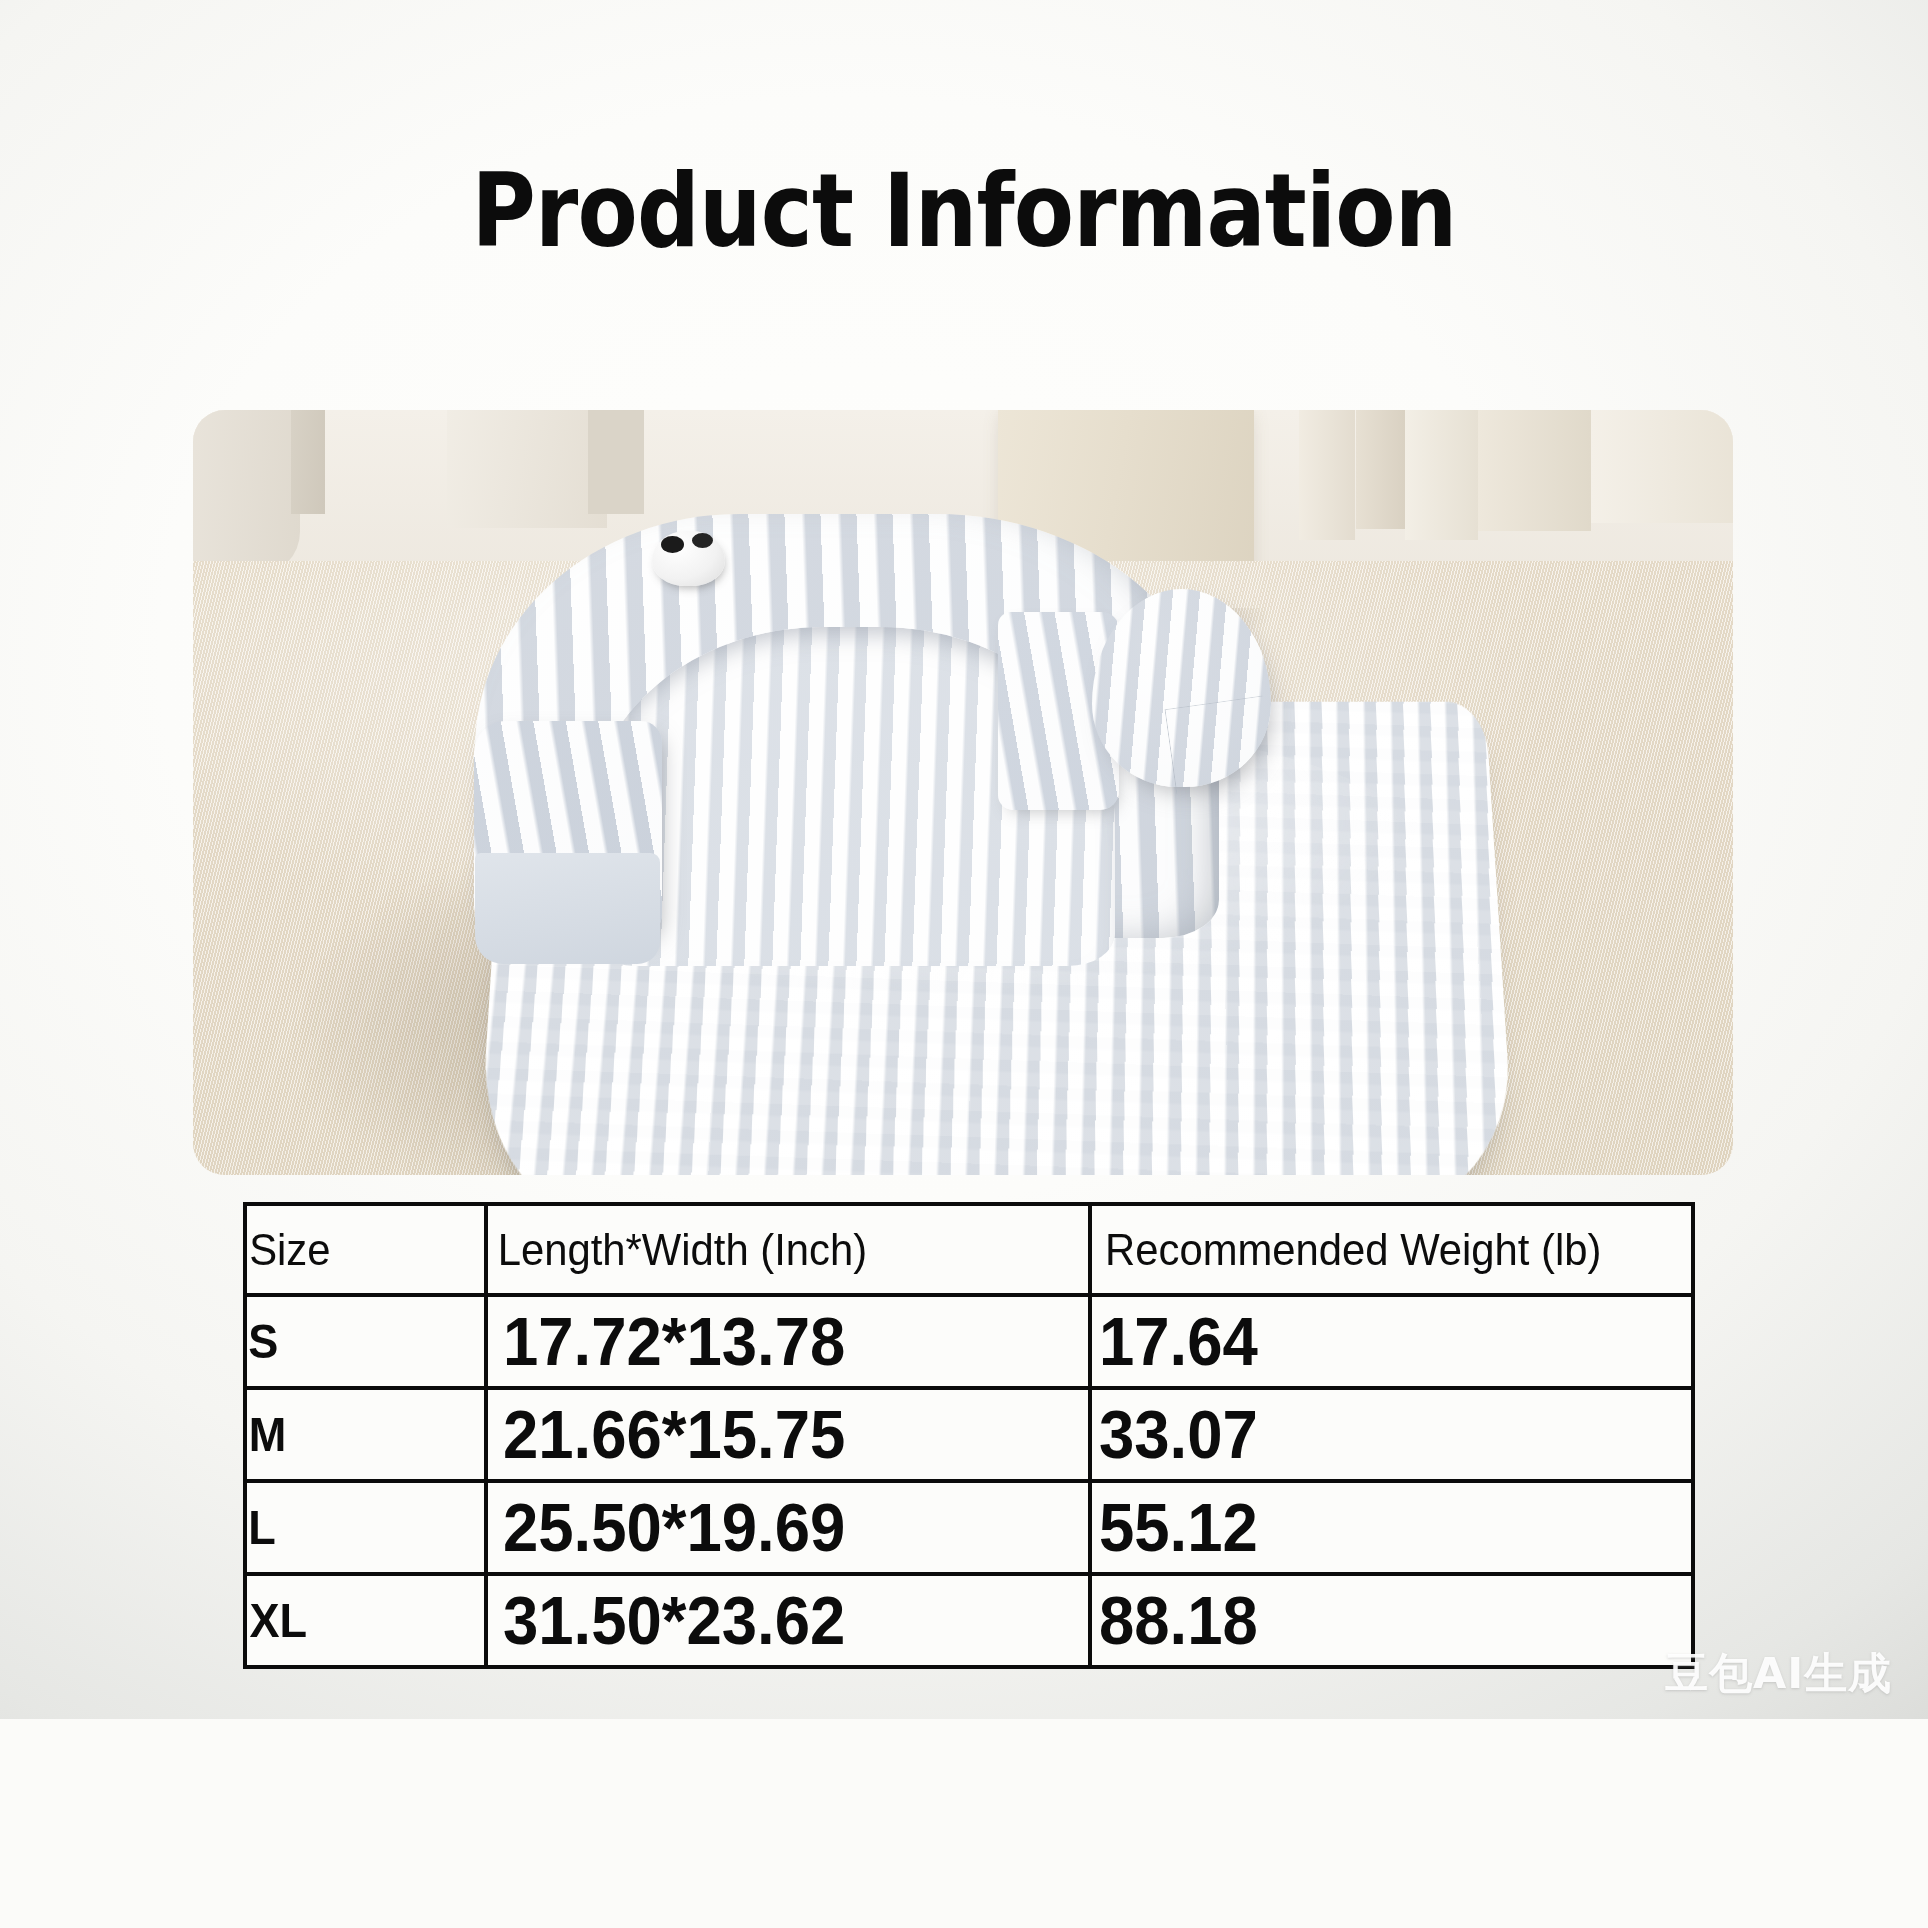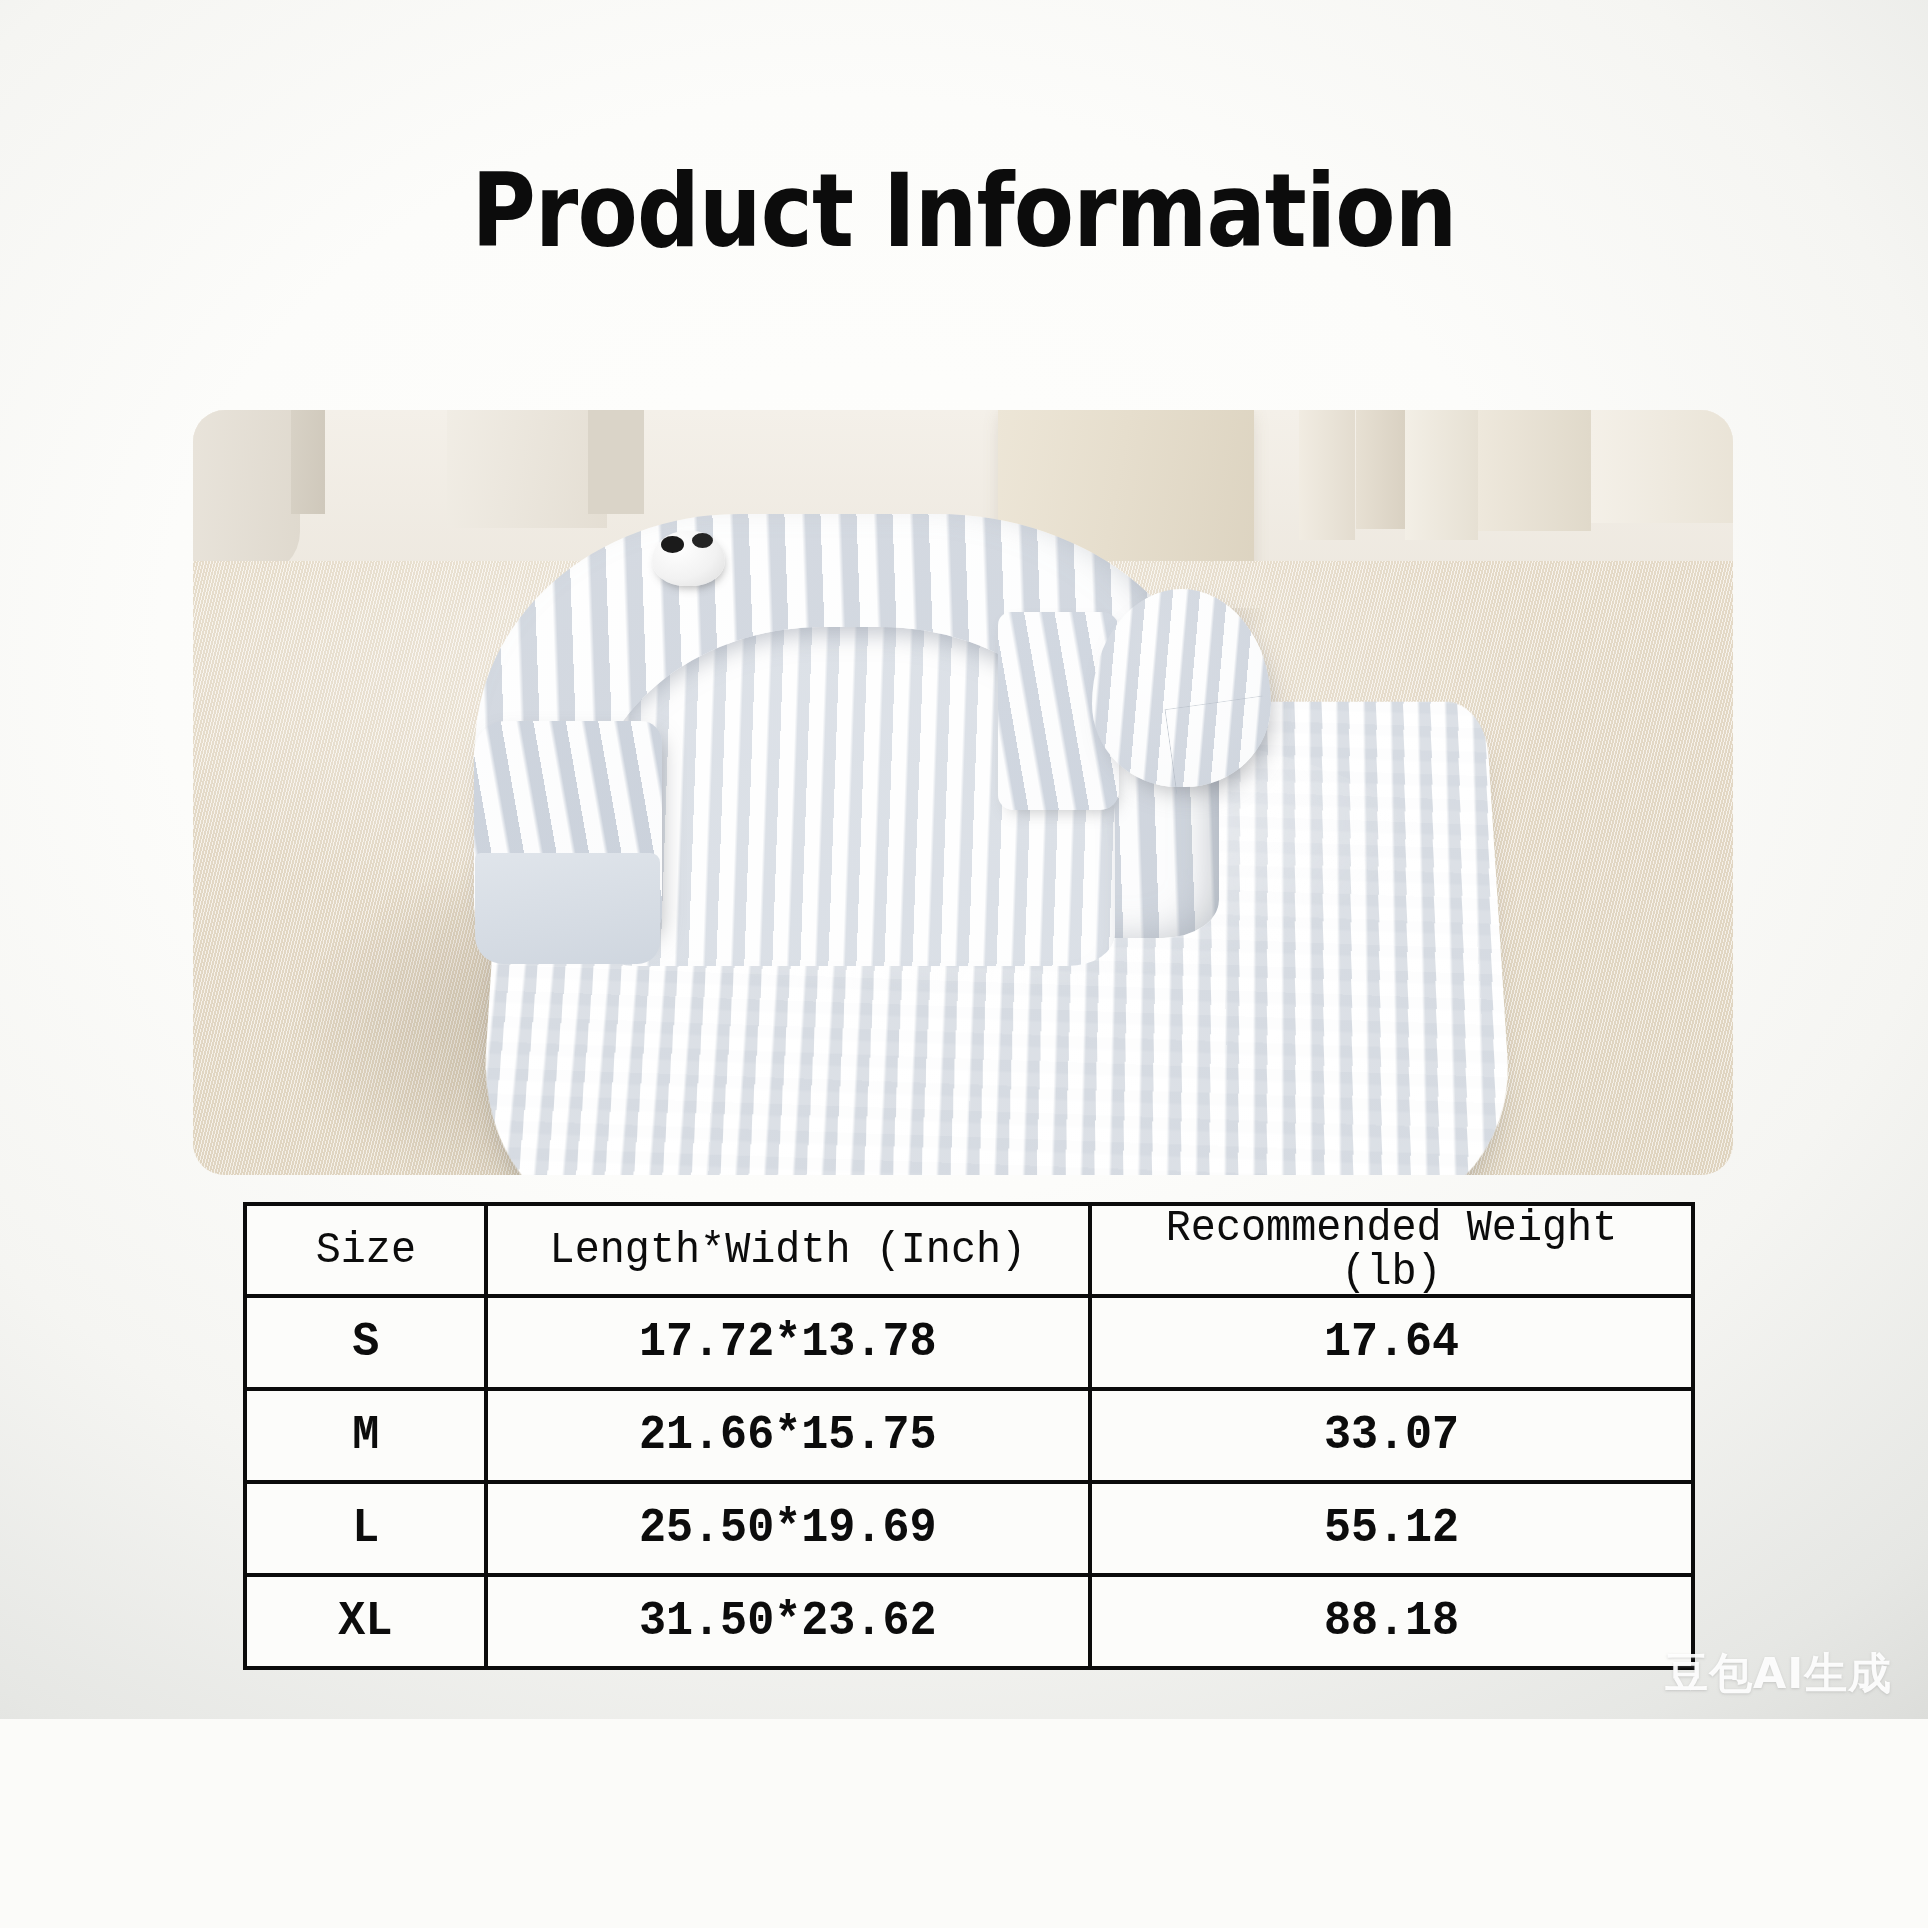--- a/index.html
+++ b/index.html
@@ -251,40 +251,39 @@
     position: absolute;
     left: 243px;
     top: 1202px;
     width: 1447px;
     border-collapse: collapse;
     table-layout: fixed;
     background: #FCFCFA;
   }
   #size-table td {
     border: 4.7px solid #0B0B0B;
-    text-align: center;
-    font-family: Liberation Mono, monospace;
+    font-family: Liberation Sans, sans-serif;
     color: #0C0C0C;
     padding: 0;
     line-height: 1;
   }
   #size-table col.c-size  { width: 241px; }
   #size-table col.c-dim   { width: 604px; }
   #size-table col.c-wt    { width: 603px; }
 
   #size-table tr.hdr td {
     height: 87px;
     font-size: 44px;
     font-weight: normal;
   }
   #size-table tr.hdr td .sq { display: inline-block; transform: scaleX(0.95); }
 
   #size-table tr.body td {
     height: 89px;
-    font-size: 49px;
+    font-size: 69px;
     font-weight: bold;
   }
   #size-table tr.body td.sizecell { font-size: 49px; }
   #size-table tr.body td .sq { display: inline-block; transform: scaleX(0.92); }
 
   
   #watermark {
     position: absolute;
     right: 36px;
     bottom: 16px;

